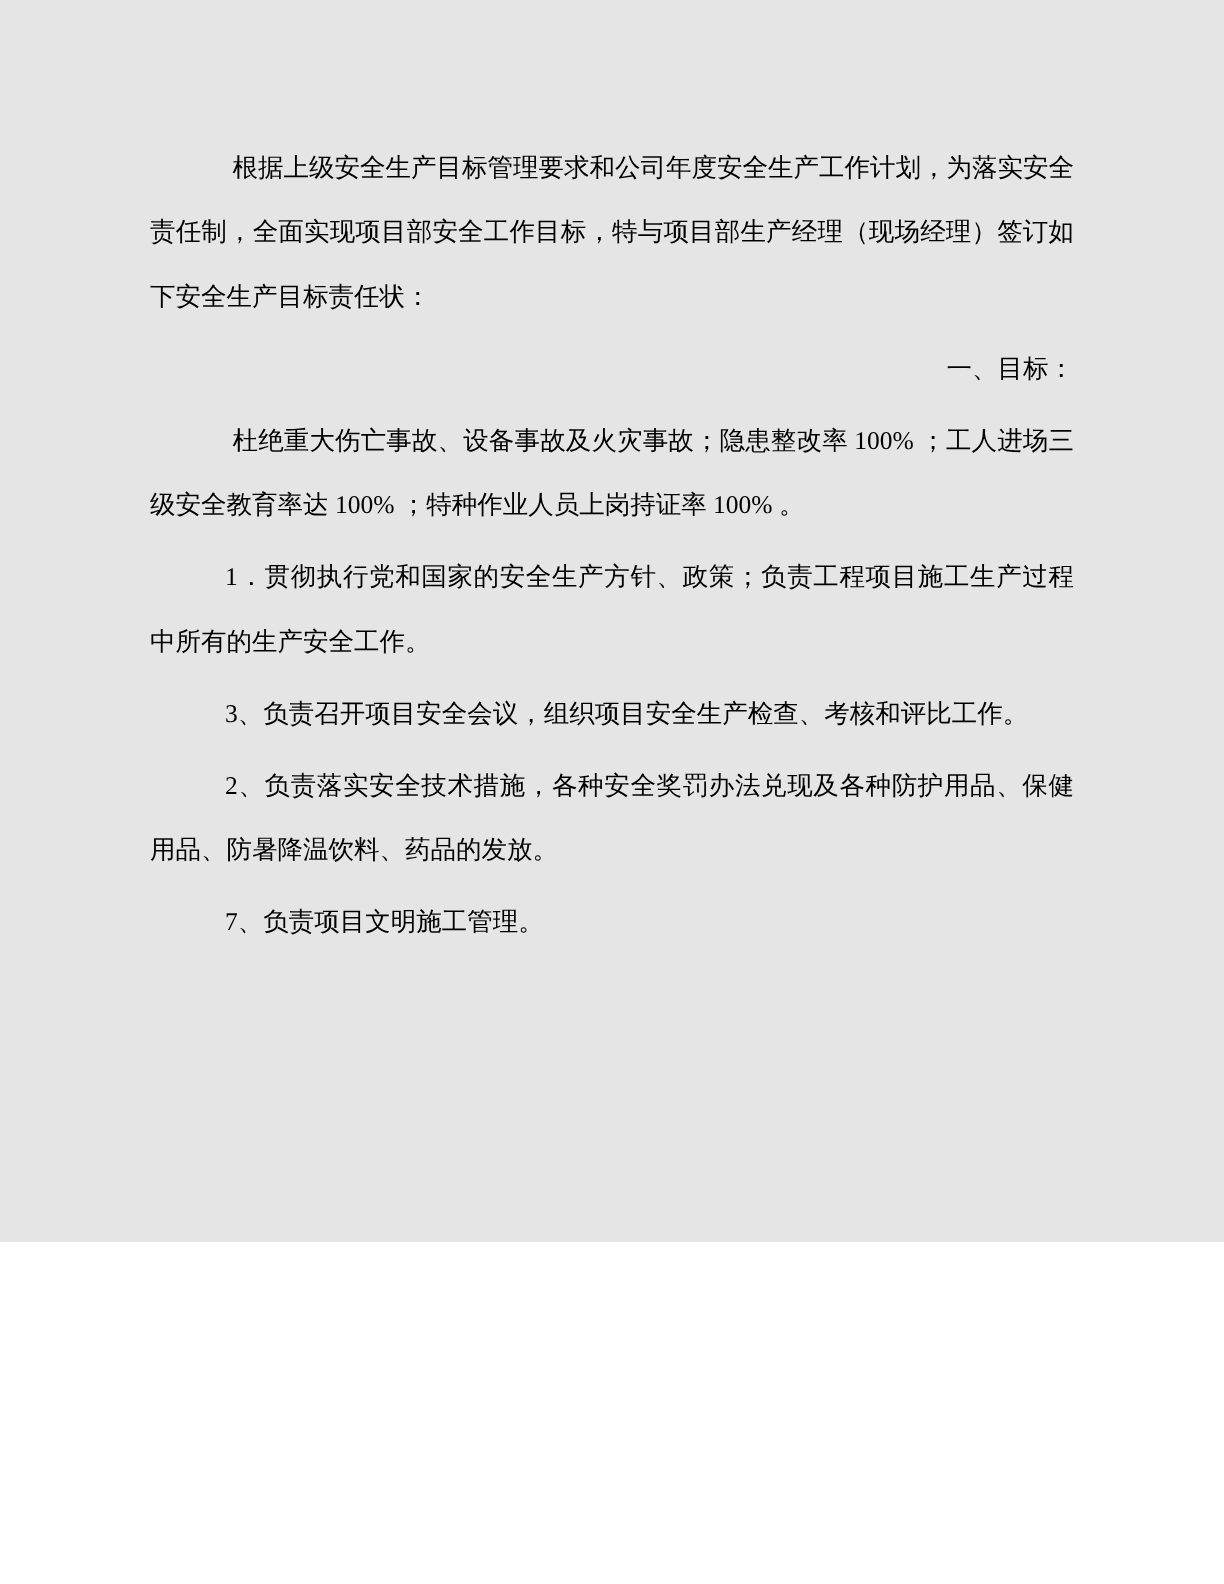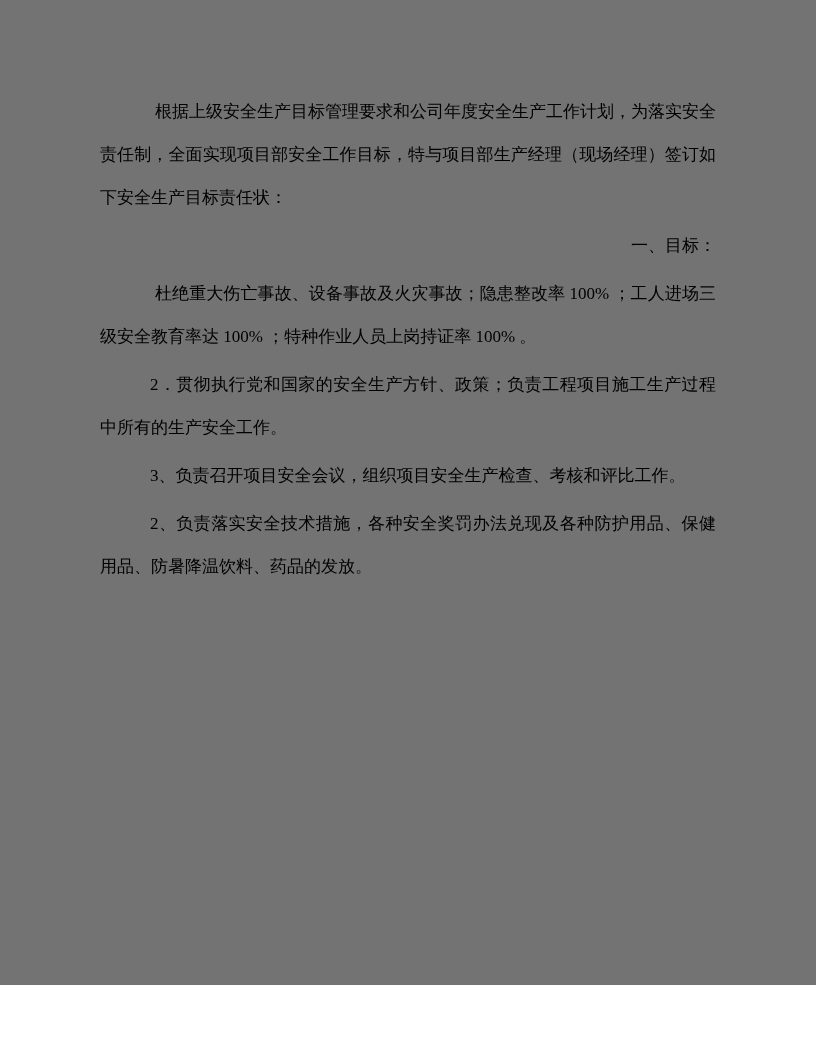--- a/index.html
+++ b/index.html
@@ -8,23 +8,23 @@
     background: #ffffff;
   }
   body {
     width: 816px;
     height: 1056px;
     overflow: hidden;
   }
   .page {
     box-sizing: border-box;
     width: 816px;
-    height: 985px;
+    height: 828px;
     padding: 90px 100px 40px 100px;
-    background: #737373;
+    background: #e5e5e5;
     color: #000000;
     font-family: "Liberation Serif", "DejaVu Serif", serif;
     font-size: 17px;
     line-height: 43px;
   }
   p.block {
     margin: 0 0 5px 0;
     padding: 0;
     text-align: justify;
     text-justify: inter-ideograph;
@@ -35,17 +35,18 @@
   p.item   { text-indent: 50px; }
 </style>
 </head>
 <body>
 
 <div class="page">
   <div>
       <p class="block para">根据上级安全生产目标管理要求和公司年度安全生产工作计划，为落实安全责任制，全面实现项目部安全工作目标，特与项目部生产经理（现场经理）签订如下安全生产目标责任状：</p>
       <p class="block heading">一、目标：</p>
       <p class="block para">杜绝重大伤亡事故、设备事故及火灾事故；隐患整改率 100% ；工人进场三级安全教育率达 100% ；特种作业人员上岗持证率 100% 。</p>
-      <p class="block item">2．贯彻执行党和国家的安全生产方针、政策；负责工程项目施工生产过程中所有的生产安全工作。</p>
+      <p class="block item">1．贯彻执行党和国家的安全生产方针、政策；负责工程项目施工生产过程中所有的生产安全工作。</p>
       <p class="block item">3、负责召开项目安全会议，组织项目安全生产检查、考核和评比工作。</p>
       <p class="block item">2、负责落实安全技术措施，各种安全奖罚办法兑现及各种防护用品、保健用品、防暑降温饮料、药品的发放。</p>
+      <p class="block item">7、负责项目文明施工管理。</p>
     </div>
 </div>
 
 </body></html>

